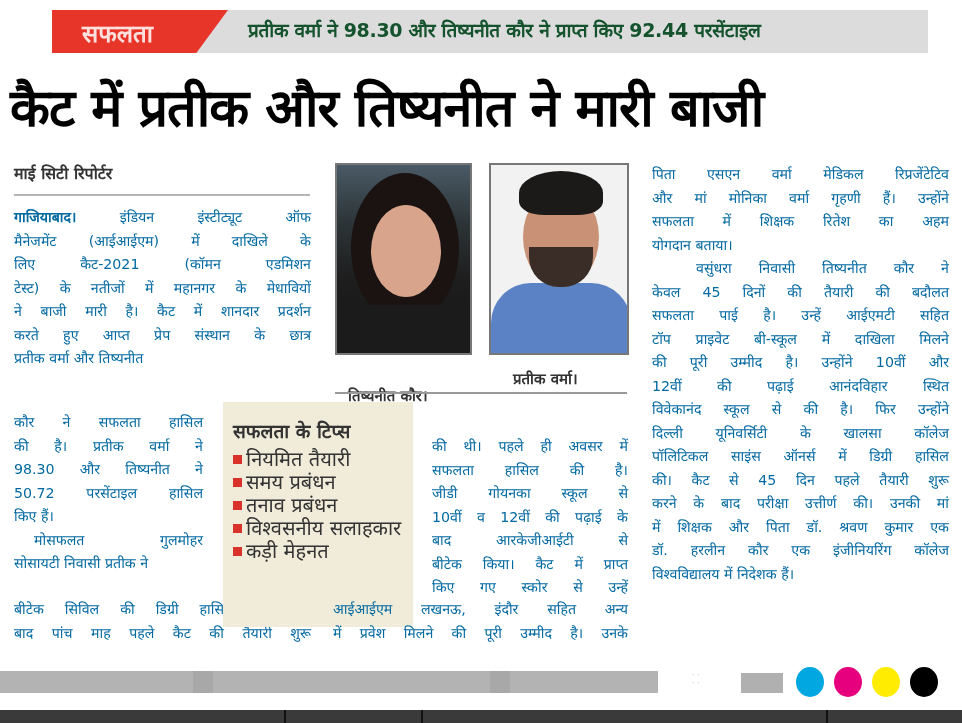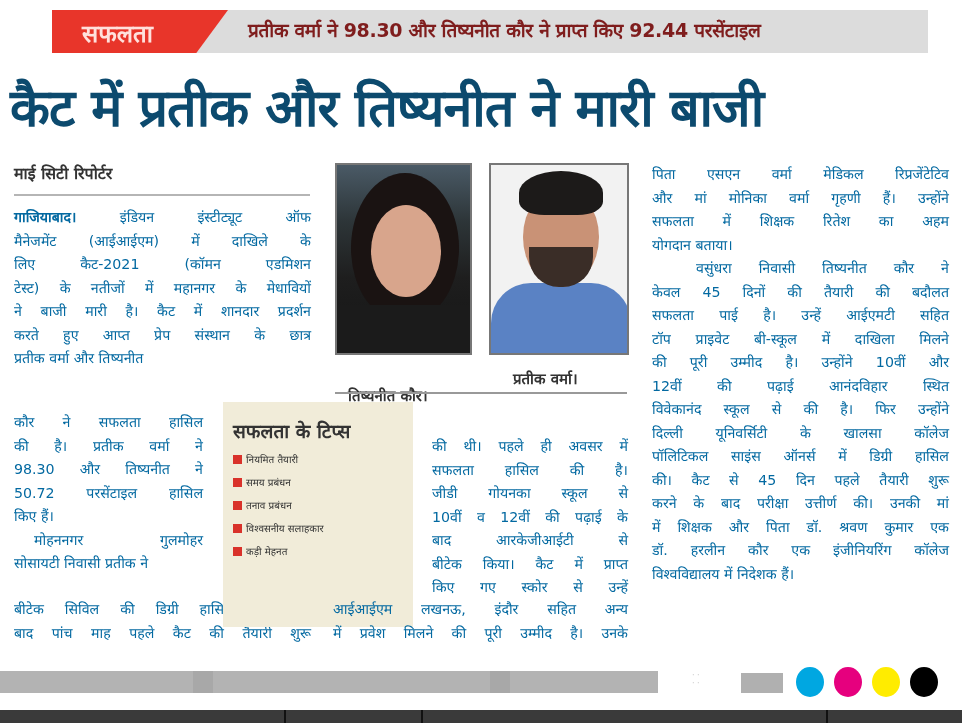--- a/index.html
+++ b/index.html
@@ -3,44 +3,44 @@
 <meta charset="utf-8">
 <style>
   * { box-sizing: border-box; margin: 0; padding: 0; }
   html, body { width: 962px; height: 723px; overflow: hidden; background: #ffffff; }
   body { position: relative; font-family: "DejaVu Sans", sans-serif; color: #2a2a2a; }
 
   .kicker-bar { position: absolute; left: 52px; top: 10px; width: 876px; height: 43px; background: #dcdcdc; }
   .kicker-tag { position: absolute; left: 52px; top: 10px; width: 176px; height: 43px; background: #e8352a;
     clip-path: polygon(0 0, 100% 0, 82% 100%, 0 100%); }
   .kicker-tag-label { position: absolute; left: 82px; top: 16px; font-size: 24px; font-weight: bold; color: #ffe0dc; }
-  .kicker-text { position: absolute; left: 248px; top: 17px; font-size: 19px; font-weight: bold; color: #7f1d1d; white-space: nowrap; letter-spacing: -0.3px; }
+  .kicker-text { position: absolute; left: 248px; top: 17px; font-size: 19px; font-weight: bold; color: #14532d; white-space: nowrap; letter-spacing: -0.3px; }
 
-  .headline { position: absolute; left: 10px; top: 68px; width: 945px; font-size: 52px; font-weight: bold; color: #0c4a6e;
+  .headline { position: absolute; left: 10px; top: 68px; width: 945px; font-size: 52px; font-weight: bold; color: #000000;
     white-space: nowrap; letter-spacing: -1px; line-height: 80px; }
 
   .byline { position: absolute; left: 14px; top: 162px; font-size: 16px; font-weight: bold; color: #333; }
   .byline-rule { position: absolute; left: 14px; top: 194px; width: 296px; height: 2px; background: #b5b5b5; }
 
   .col { position: absolute; font-family: "DejaVu Sans", sans-serif; font-size: 14.2px; line-height: 23.5px; color: #0369a1; text-align: justify; }
   .col p { text-align-last: justify; }
   .col p.last { text-align-last: left; }
   .lead { font-weight: bold; }
 
   .photo { position: absolute; border: 2px solid #777; overflow: hidden; }
   .photo-girl { left: 335px; top: 163px; width: 137px; height: 192px;
     background: linear-gradient(180deg, #4a5a66 0%, #2d3538 30%, #1e1e1e 60%, #141414 100%); }
   .photo-boy { left: 489px; top: 163px; width: 140px; height: 192px; background: #f2f2f2; }
   .face { position: absolute; border-radius: 50%; }
   .caption { position: absolute; top: 368px; font-size: 15px; font-weight: bold; color: #333; white-space: nowrap; }
   .caption-rule { position: absolute; left: 335px; top: 392px; width: 292px; height: 2px; background: #999; }
 
   .tips-box { position: absolute; left: 223px; top: 402px; width: 190px; height: 225px; background: #f1ecd9; padding: 16px 10px 0 10px; }
   .tips-title { font-size: 19px; font-weight: bold; color: #333; margin-bottom: 4px; white-space: nowrap; }
-  .tip { font-size: 10px; line-height: 23px; color: #333; white-space: nowrap; display: flex; align-items: center; }
+  .tip { font-size: 20px; line-height: 23px; color: #333; white-space: nowrap; display: flex; align-items: center; }
   .tip-bullet { width: 9px; height: 9px; background: #d9322a; margin-right: 4px; flex-shrink: 0; }
 
   .print-strip { position: absolute; top: 671px; height: 22px; background: #b3b3b3; }
   .strip-seg { position: absolute; top: 671px; height: 22px; background: #a8a8a8; }
   .reg-dots { position: absolute; left: 692px; top: 672px; width: 20px; height: 20px; color: #ccc; font-size: 8px; line-height: 8px; }
   .gray-patch { position: absolute; left: 741px; top: 673px; width: 42px; height: 20px; background: #b0b0b0; }
   .ink { position: absolute; top: 667px; width: 28px; height: 30px; border-radius: 50%; }
   .bottom-bar { position: absolute; left: 0; top: 710px; width: 962px; height: 13px; background: #3a3a3a; }
   .bottom-div { position: absolute; top: 710px; width: 2px; height: 13px; background: #111; }
 </style>
@@ -66,21 +66,21 @@
   <p>करते हुए आप्त प्रेप संस्थान के छात्र</p>
   <p class="last">प्रतीक वर्मा और तिष्यनीत</p>
 </div>
 
 <div class="col" style="left:14px; top:411px; width:189px;">
   <p>कौर ने सफलता हासिल</p>
   <p>की है। प्रतीक वर्मा ने</p>
   <p>98.30 और तिष्यनीत ने</p>
   <p>50.72 परसेंटाइल हासिल</p>
   <p class="last">किए हैं।</p>
-  <p style="padding-left:20px;">मोहननगर गुलमोहर</p>
+  <p style="padding-left:20px;">मोसफलत गुलमोहर</p>
   <p class="last">सोसायटी निवासी प्रतीक ने</p>
 </div>
 
 <div class="col" style="left:14px; top:598px; width:297px;">
   <p>बीटेक सिविल की डिग्री हासिल करने के</p>
   <p>बाद पांच माह पहले कैट की तैयारी शुरू</p>
 </div>
 
 <div class="photo photo-girl">
   <div class="face" style="left:14px; top:8px; width:108px; height:150px; background:#1a1312;"></div>

